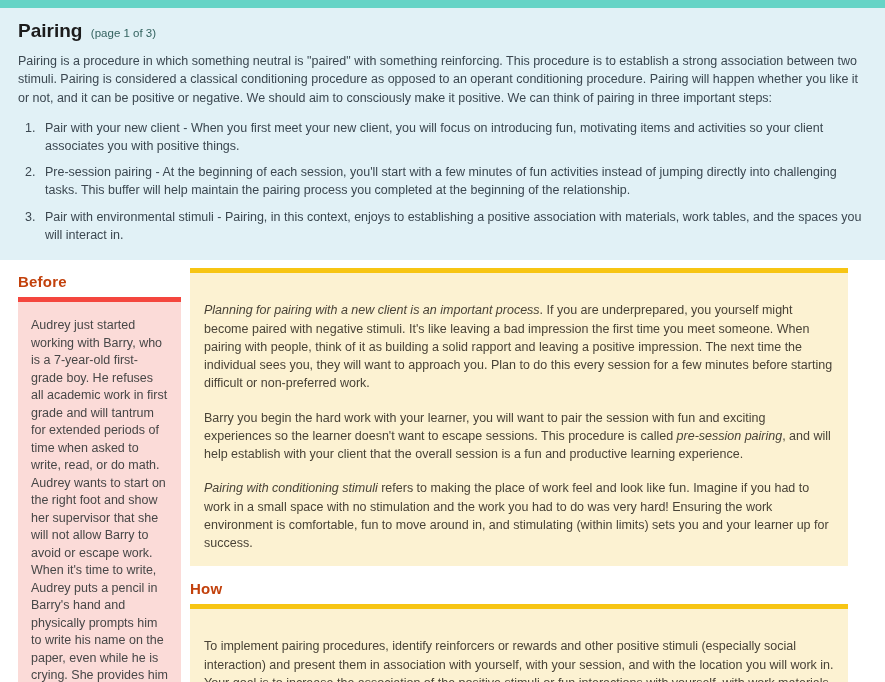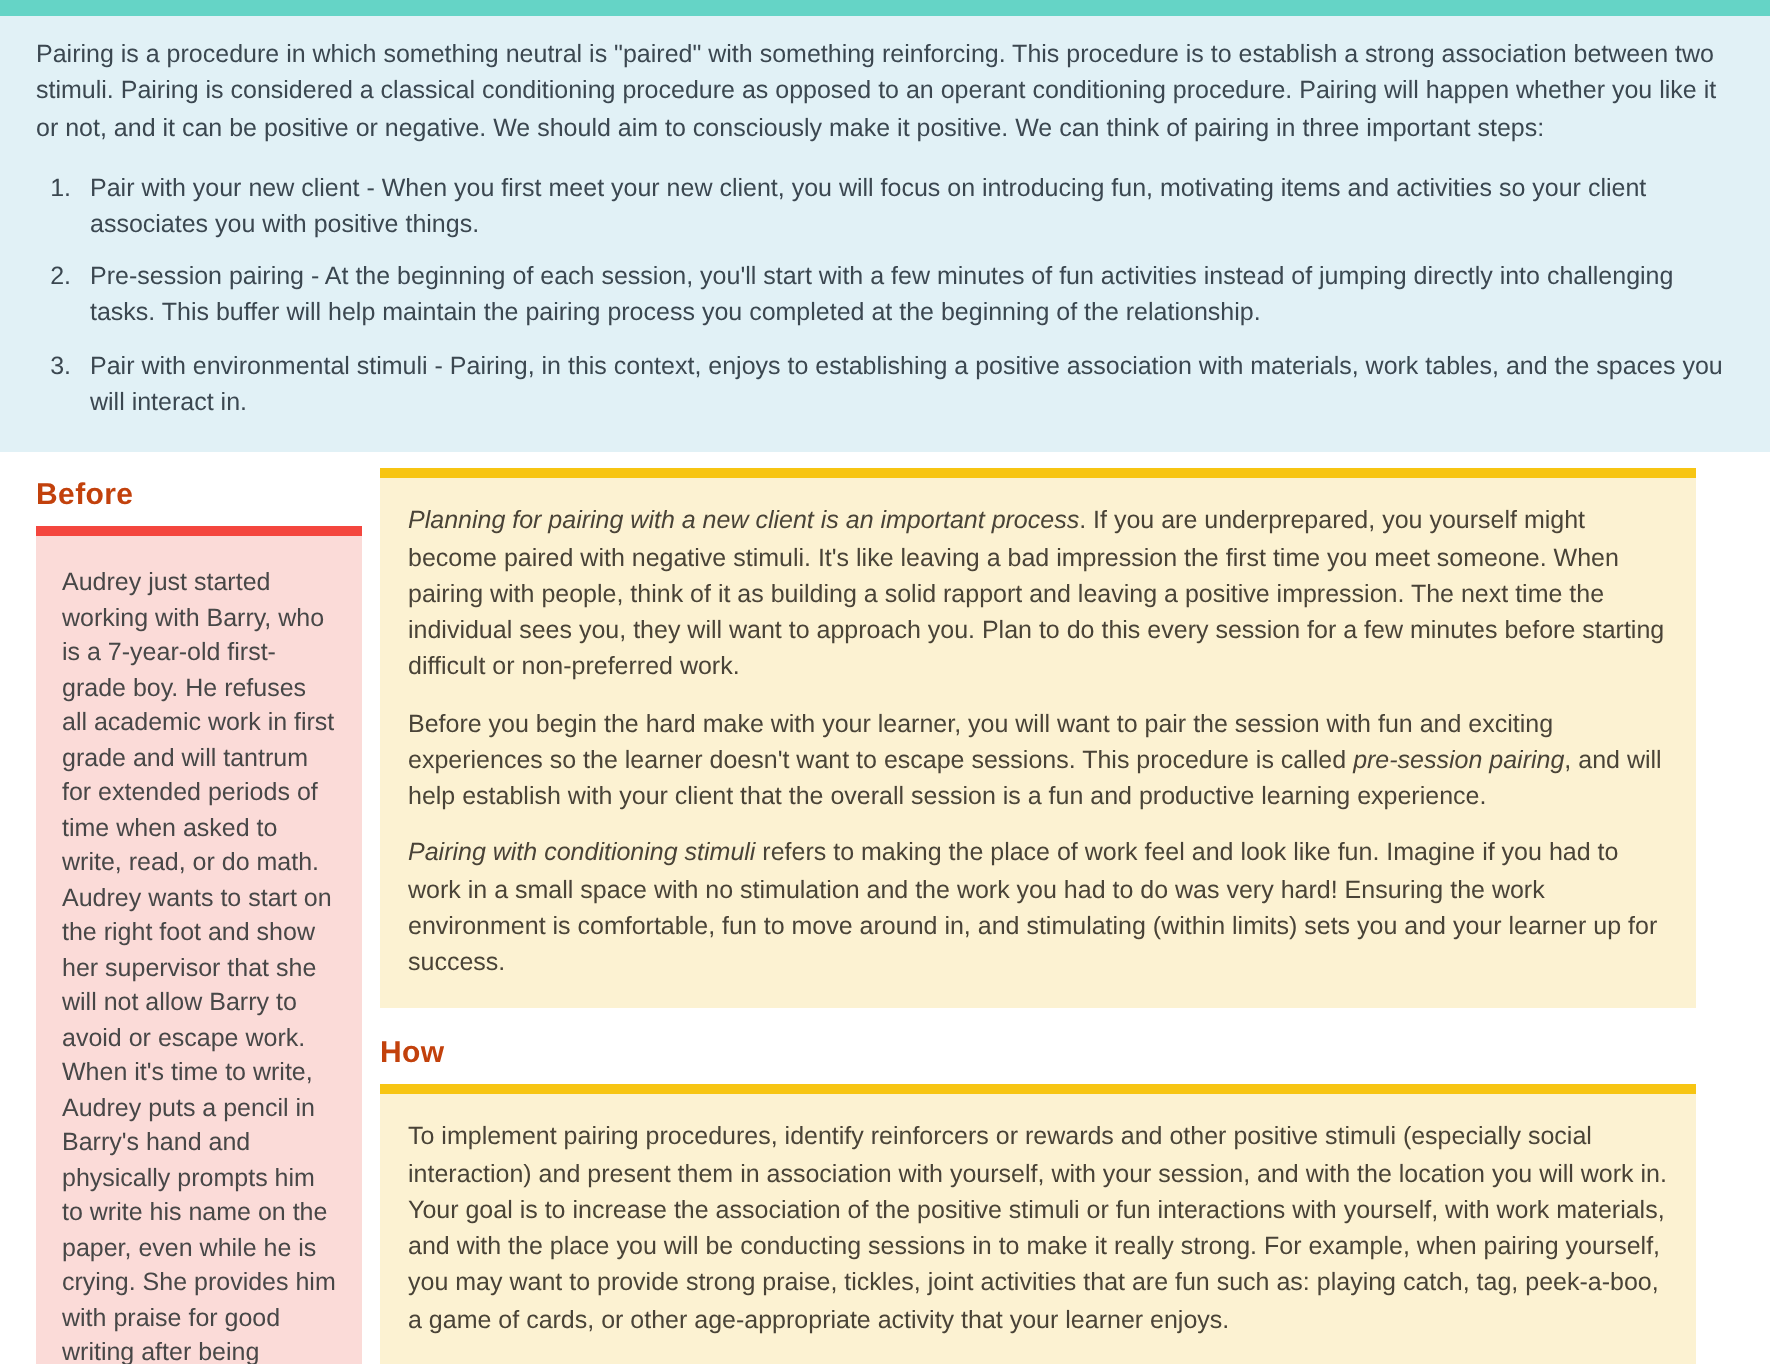--- a/index.html
+++ b/index.html
@@ -73,31 +73,35 @@
     color: #474747;
   }
   .callout-box {
     border-top: 5px solid #f7c513;
     background: #fcf2d2;
     padding: 12px 14px 14px 14px;
     font-size: 12.5px;
     line-height: 1.46;
     color: #494337;
   }
-  .callout-box p { margin: 0 0 10px 0; }
+  .callout-box p { margin: 16px 0 10px 0; }
   .callout-box p:last-child { margin-bottom: 0; }
   .callout-box em { font-style: italic; }
   .how-heading { margin-top: 14px; }
 </style>
 </head>
 <body>
 
 <div class="topbar"></div>
 
 <div class="header">
+  <div class="title-row">
+    <h1 class="title">Pairing</h1>
+    <span class="page-indicator">(page 1 of 3)</span>
+  </div>
   <p class="intro">Pairing is a procedure in which something neutral is "paired" with something reinforcing. This procedure is to establish a strong association between two stimuli. Pairing is considered a classical conditioning procedure as opposed to an operant conditioning procedure. Pairing will happen whether you like it or not, and it can be positive or negative. We should aim to consciously make it positive. We can think of pairing in three important steps:</p>
   <ol class="steps">
     <li>Pair with your new client - When you first meet your new client, you will focus on introducing fun, motivating items and activities so your client associates you with positive things.</li>
     <li>Pre-session pairing - At the beginning of each session, you'll start with a few minutes of fun activities instead of jumping directly into challenging tasks. This buffer will help maintain the pairing process you completed at the beginning of the relationship.</li>
     <li>Pair with environmental stimuli - Pairing, in this context, enjoys to establishing a positive association with materials, work tables, and the spaces you will interact in.</li>
   </ol>
 </div>
 
 <div class="columns">
 
@@ -105,21 +109,21 @@
     <h2 class="section-heading">Before</h2>
     <div class="before-box">
       <p>Audrey just started working with Barry, who is a 7-year-old first-grade boy. He refuses all academic work in first grade and will tantrum for extended periods of time when asked to write, read, or do math. Audrey wants to start on the right foot and show her supervisor that she will not allow Barry to avoid or escape work. When it's time to write, Audrey puts a pencil in Barry's hand and physically prompts him to write his name on the paper, even while he is crying. She provides him with praise for good writing after being prompted, but his tantrum behavior continues.</p>
     </div>
   </div>
 
   <div class="right-col">
     <div>
       <div class="callout-box">
         <p><em>Planning for pairing with a new client is an important process</em><span>. If you are underprepared, you yourself might become paired with negative stimuli. It's like leaving a bad impression the first time you meet someone. When pairing with people, think of it as building a solid rapport and leaving a positive impression. The next time the individual sees you, they will want to approach you. Plan to do this every session for a few minutes before starting difficult or non-preferred work.</span></p>
-        <p><span>Before you begin the hard make with your learner, you will want to pair the session with fun and exciting experiences so the learner doesn't want to escape sessions. This procedure is called </span><em>pre-session pairing</em><span>, and will help establish with your client that the overall session is a fun and productive learning experience.</span></p>
+        <p><span>Barry you begin the hard work with your learner, you will want to pair the session with fun and exciting experiences so the learner doesn't want to escape sessions. This procedure is called </span><em>pre-session pairing</em><span>, and will help establish with your client that the overall session is a fun and productive learning experience.</span></p>
         <p><em>Pairing with conditioning stimuli</em><span> refers to making the place of work feel and look like fun.  Imagine if you had to work in a small space with no stimulation and the work you had to do was very hard!  Ensuring  the work environment is comfortable, fun to move around in, and stimulating (within limits) sets you and your learner up for success.</span></p>
       </div>
     </div>
 
     <div>
       <h2 class="section-heading how-heading">How</h2>
       <div class="callout-box">
         <p><span>To implement pairing procedures, identify reinforcers or rewards and other positive stimuli (especially social interaction) and present them in association with yourself, with your session, and with the location you will work in. Your goal is to increase the association of the positive stimuli or fun interactions with yourself, with work materials, and with the place you will be conducting sessions in to make it really strong. For example, when pairing yourself, you may want to provide strong praise, tickles, joint activities that are fun such as: playing catch, tag, peek-a-boo, a game of cards, or other age-appropriate activity that your learner enjoys.</span></p>
 
       </div>

